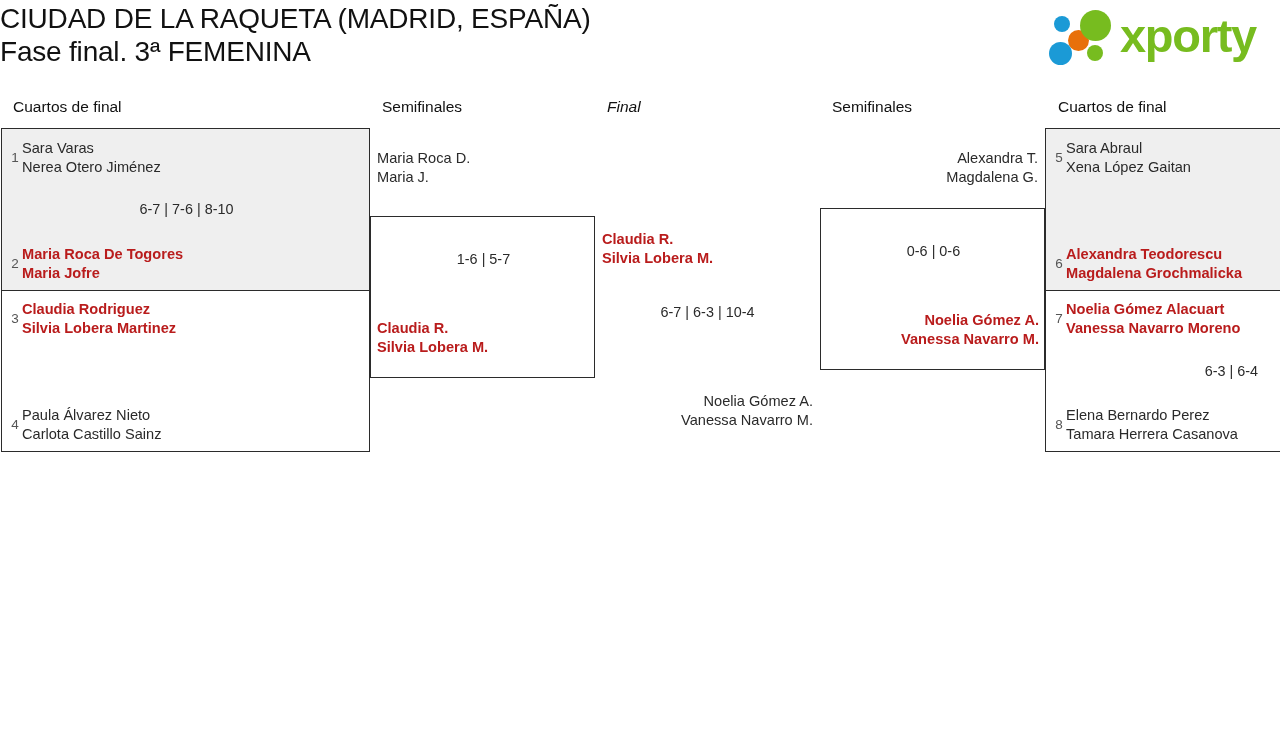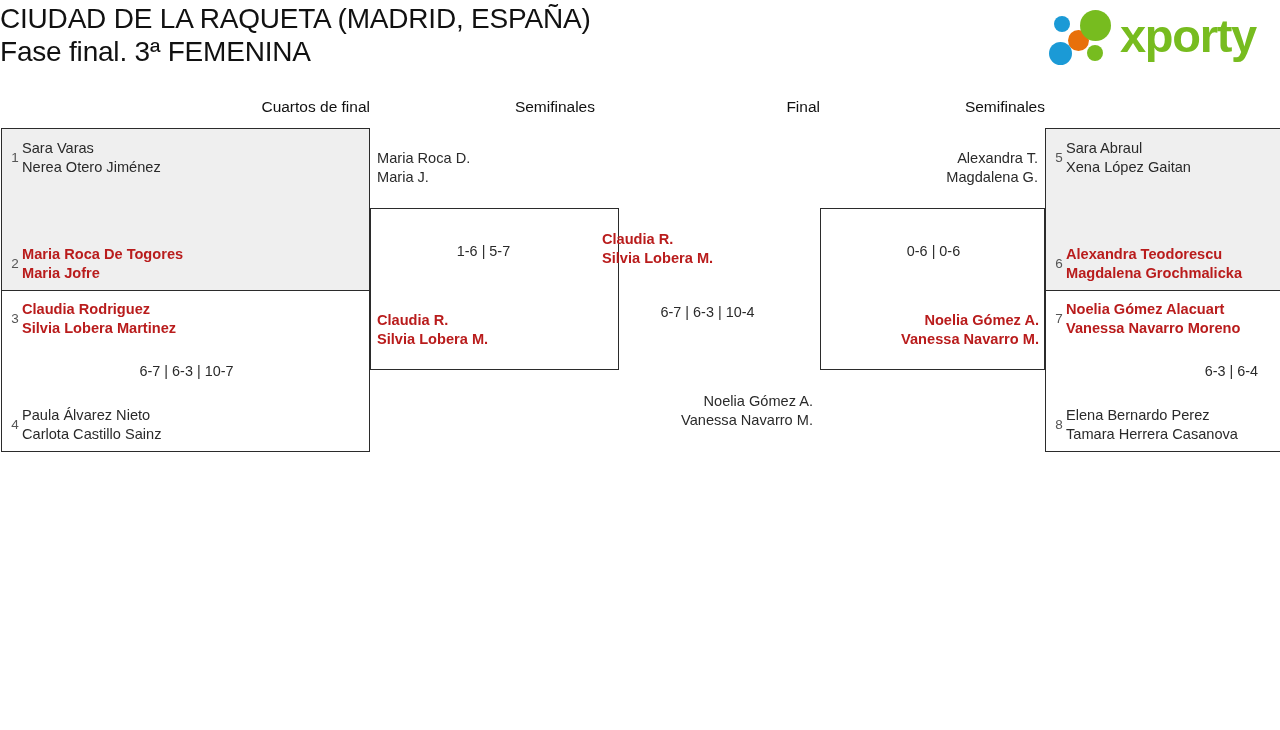--- a/index.html
+++ b/index.html
@@ -61,22 +61,23 @@
   }
 
   
   .round-header {
     position: absolute;
     top: 96px;
     font-size: 15.5px;
     line-height: 22px;
     font-weight: 400;
     color: #111111;
-    text-align: right;
-    white-space: nowrap;
+    text-align: left;
+    white-space: nowrap;
+    padding-left: 12px;
   }
 
   
   #bracket {
     position: absolute;
     left: 0; top: 0;
     width: 1280px; height: 730px;
   }
   .match-box {
     position: absolute;
@@ -148,75 +149,75 @@
     <div id="brand-wordmark">xporty</div>
   </div>
 </div>
 
 <div class="round-header" style="left:1px; width:369px;">
   <span>Cuartos de final</span>
 </div>
 <div class="round-header" style="left:370px; width:225px;">
   <span>Semifinales</span>
 </div>
-<div class="round-header" style="left:595px; width:225px;">
+<div class="round-header" style="left:595px; width:225px;font-style:italic;">
   <span>Final</span>
 </div>
 <div class="round-header" style="left:820px; width:225px;">
   <span>Semifinales</span>
 </div>
 <div class="round-header" style="left:1046px; width:369px;">
   <span>Cuartos de final</span>
 </div>
 
 <div id="bracket">
 
   <div class="match-box shaded" style="left:1px; top:128px; width:369px; height:163px;">
     <div class="competitor" style="left:6px; top:10px;">
       <span class="seed">1</span>
       <span class="names">
         <span class="nline">Sara Varas</span>
         <span class="nline">Nerea Otero Jiménez</span>
       </span>
     </div>
+    <div class="score" style="left:0px; top:71px; width:369px; text-align:center;">6-7 | 7-6 | 8-10</div>
     <div class="competitor" style="left:6px; top:116px;">
       <span class="seed">2</span>
       <span class="names winner">
         <span class="nline">Maria Roca De Togores</span>
         <span class="nline">Maria Jofre</span>
       </span>
     </div>
   </div>
 
   <div class="match-box" style="left:1px; top:290px; width:369px; height:162px;">
     <div class="competitor" style="left:6px; top:9px;">
       <span class="seed">3</span>
       <span class="names winner">
         <span class="nline">Claudia Rodriguez</span>
         <span class="nline">Silvia Lobera Martinez</span>
       </span>
     </div>
-    <div class="score" style="left:0px; top:71px; width:369px; text-align:center;">6-7 | 6-3 | 10-7</div>
     <div class="competitor" style="left:6px; top:115px;">
       <span class="seed">4</span>
       <span class="names">
         <span class="nline">Paula Álvarez Nieto</span>
         <span class="nline">Carlota Castillo Sainz</span>
       </span>
     </div>
   </div>
 
   <div class="competitor noseed" style="left:377px; top:149px;">
     <span class="names">
       <span class="nline">Maria Roca D.</span>
       <span class="nline">Maria J.</span>
     </span>
   </div>
 
-  <div class="match-box" style="left:370px; top:208px; width:249px; height:162px;">
+  <div class="match-box" style="left:370px; top:216px; width:225px; height:162px;">
     <div class="score" style="left:0px; top:33px; width:225px; text-align:center;">1-6 | 5-7</div>
     <div class="competitor noseed" style="left:6px; top:102px;">
       <span class="names winner">
         <span class="nline">Claudia R.</span>
         <span class="nline">Silvia Lobera M.</span>
       </span>
     </div>
   </div>
 
   <div class="competitor noseed" style="left:602px; top:230px;">

